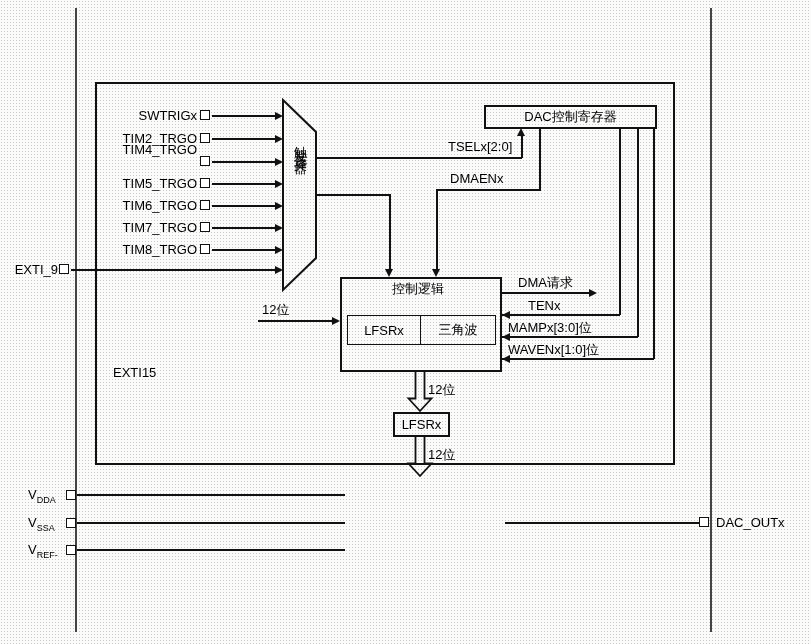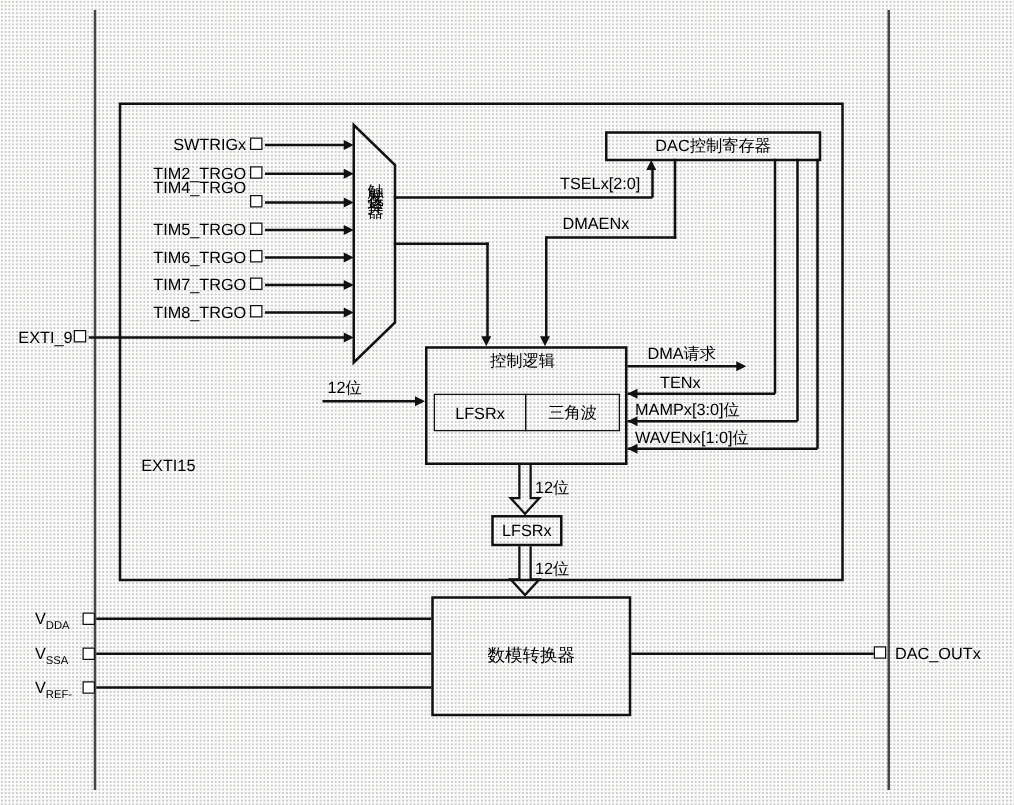--- a/index.html
+++ b/index.html
@@ -144,23 +144,20 @@
 
   <div class="box" style="left:393px;top:412px;width:57px;height:25px">
     <span>LFSRx</span>
   </div>
 
   <svg style="left:407px;top:437px" width="26" height="40">
     <path d="M8.5 0 V26.5 H1.5 L13 39 L24.5 26.5 H17.5 V0" fill="none" stroke="#111" stroke-width="1.8"></path>
   </svg>
   <div class="lbl" style="left:428px;top:447px">12位</div>
 
-  <div class="box" style="left:345px;top:477px;width:160px;height:96px;font-size:14px">
-    <span>数模转换器</span>
-  </div>
 
   <div class="lbl plbl" style="top:487px"><span>V</span><sub>DDA</sub></div>
   <div class="pin" style="left:66px;top:490px"></div>
   <div class="hl" style="left:77px;top:494px;width:268px"></div>
 
   <div class="lbl plbl" style="top:515px"><span>V</span><sub>SSA</sub></div>
   <div class="pin" style="left:66px;top:518px"></div>
   <div class="hl" style="left:77px;top:522px;width:268px"></div>
 
   <div class="lbl plbl" style="top:542px"><span>V</span><sub>REF-</sub></div>

